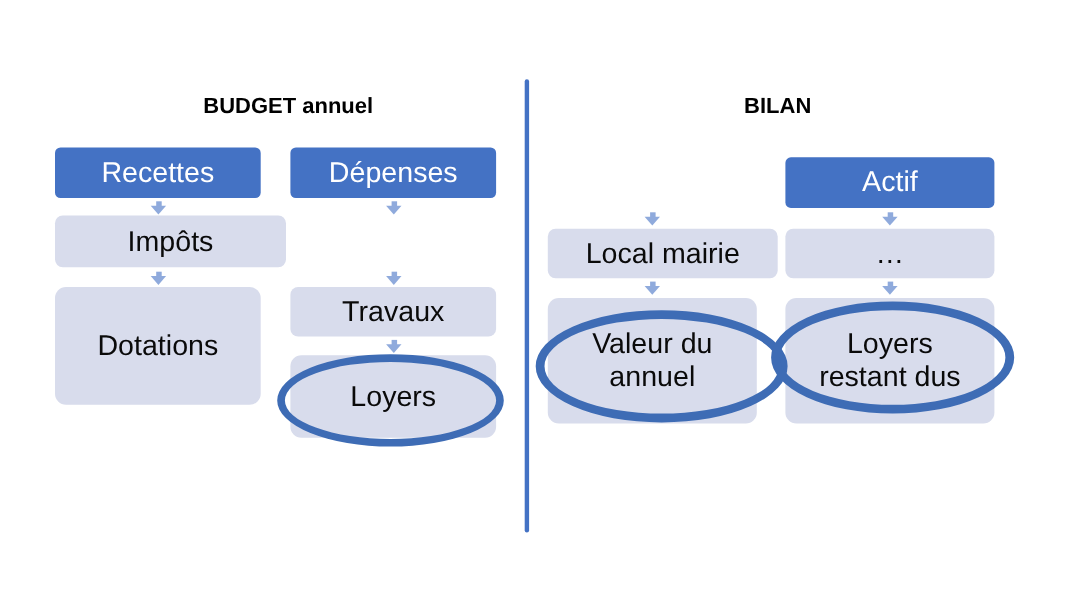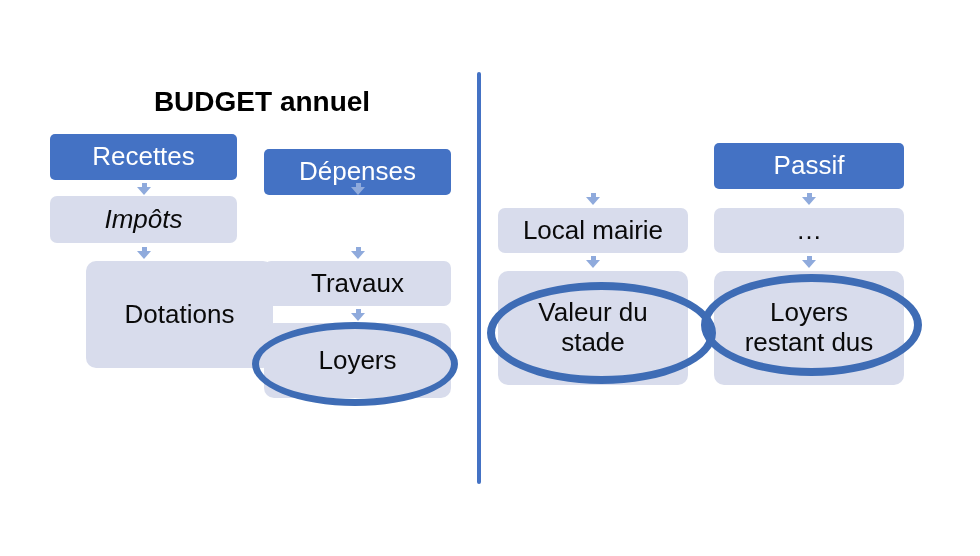--- a/index.html
+++ b/index.html
@@ -5,21 +5,21 @@
   html,body{margin:0;padding:0;}
   body{
     width:980px;height:556px;background:#ffffff;overflow:hidden;
     font-family:"Liberation Sans",sans-serif;
     position:relative;
   }
   .slide{position:absolute;inset:0;}
 
   .section-title{
     position:absolute;
-    font-size:28px;font-weight:700;color:#000;
+    font-size:20px;font-weight:700;color:#000;
     text-align:center;letter-spacing:0;
   }
   #title-budget{left:62px;top:86px;width:400px;}
   #title-bilan{left:504px;top:86px;width:406px;}
 
   .divider{
     position:absolute;left:477px;top:72px;width:4px;height:412px;
     background:var(--divider,#4472C4);border-radius:2px;
   }
 
@@ -34,29 +34,29 @@
     border-radius:5px;
   }
   .itm{
     background:var(--item_bg,#D8DCEC);color:var(--item_text,#0a0a0a);
     border-radius:7px;
   }
   .big{border-radius:10px;}
 
   
   #b-recettes  {left:50px; top:134px;width:187px;height:46px;}
-  #b-depenses  {left:264px;top:134px;width:187px;height:46px;margin-top:15px;}
-  #b-impots    {left:50px; top:196px;width:187px;height:47px;font-style:italic;}
+  #b-depenses  {left:264px;top:134px;width:187px;height:46px;}
+  #b-impots    {left:50px; top:196px;width:210px;height:47px;}
   #b-personnel {left:264px;top:196px;width:187px;height:47px;}
-  #b-dotations {left:50px; top:261px;width:187px;height:107px;margin-left:36px;}
+  #b-dotations {left:50px; top:261px;width:187px;height:107px;}
   #b-travaux   {left:264px;top:261px;width:187px;height:45px;}
   #b-loyers    {left:264px;top:323px;width:187px;height:75px;}
   #b-actif     {left:498px;top:143px;width:190px;height:46px;}
   #b-passif    {left:714px;top:143px;width:190px;height:46px;}
-  #b-localmairie{left:498px;top:208px;width:190px;height:45px;}
+  #b-localmairie{left:498px;top:208px;width:209px;height:45px;}
   #b-dots      {left:714px;top:208px;width:190px;height:45px;}
   #b-valeur    {left:498px;top:271px;width:190px;height:114px;}
   #b-loyersrd  {left:714px;top:271px;width:190px;height:114px;}
 
   
   .arrow{position:absolute;width:14px;height:12px;}
   .arrow::before{
     content:"";position:absolute;left:4.5px;top:0;width:5px;height:5px;
     background:var(--arrow,#8FAADC);
   }
@@ -81,34 +81,35 @@
   #e-loyersrd{left:701px;top:274px;width:221px;height:102px;border-width:8px;}
 </style>
 </head>
 <body>
 
 <div class="slide">
 
   <div class="divider"></div>
 
   <div class="section-title" id="title-budget">BUDGET annuel</div>
+  <div class="section-title" id="title-bilan">BILAN</div>
 
   <div class="box hdr" id="b-recettes">Recettes</div>
   <div class="box itm" id="b-impots">Impôts</div>
   <div class="box itm big" id="b-dotations">Dotations</div>
 
   <div class="box hdr" id="b-depenses">Dépenses</div>
   <div class="box itm" id="b-travaux">Travaux</div>
   <div class="box itm big" id="b-loyers">Loyers</div>
 
   <div class="box itm" id="b-localmairie">Local mairie</div>
   <div class="box itm big" id="b-valeur">Valeur du
-stade</div>
+annuel</div>
 
-  <div class="box hdr" id="b-passif">Passif</div>
+  <div class="box hdr" id="b-passif">Actif</div>
   <div class="box itm" id="b-dots">…</div>
   <div class="box itm big" id="b-loyersrd">Loyers
 restant dus</div>
 
   <div class="arrow" id="a-c1-1"></div>
   <div class="arrow" id="a-c1-2"></div>
   <div class="arrow" id="a-c2-1"></div>
   <div class="arrow" id="a-c2-2"></div>
   <div class="arrow" id="a-c2-3"></div>
   <div class="arrow" id="a-c3-1"></div>

